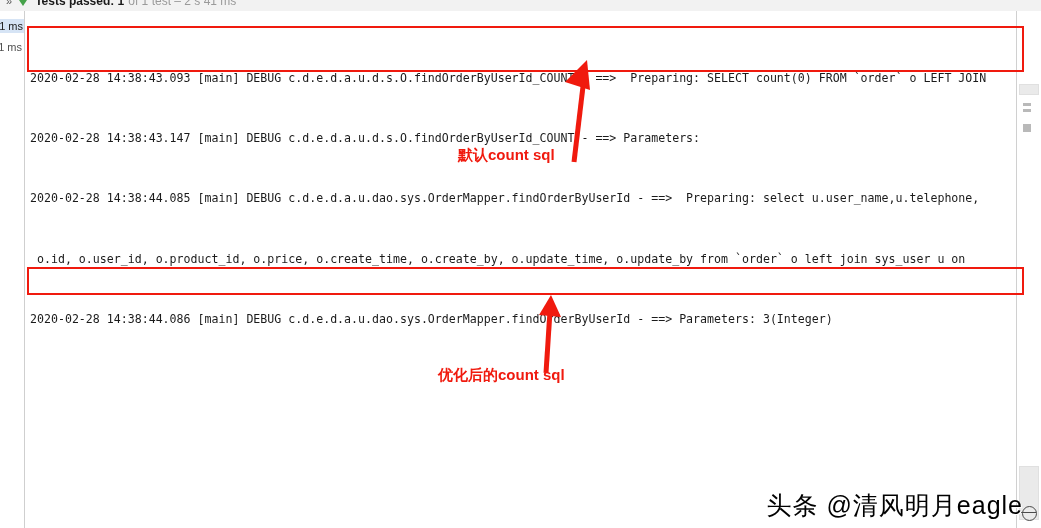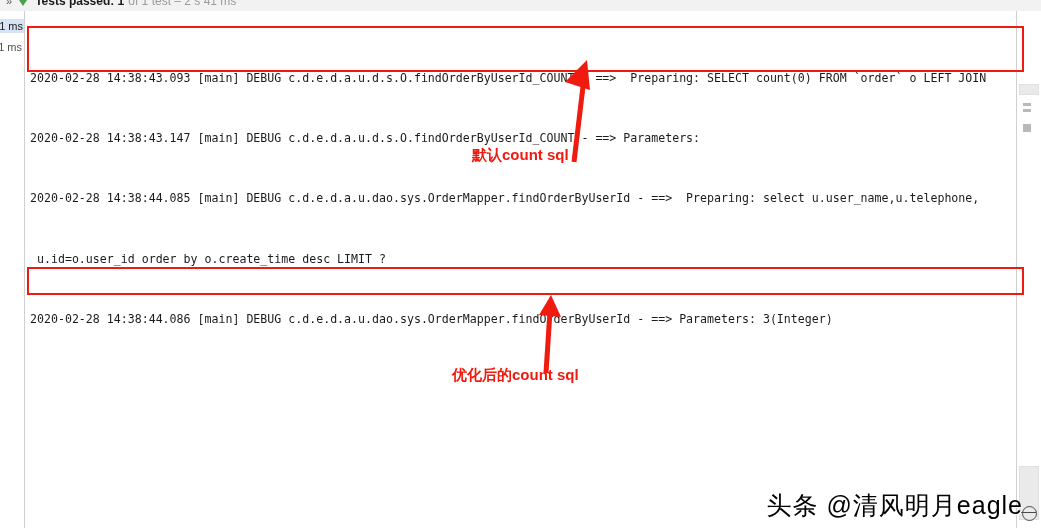--- a/index.html
+++ b/index.html
@@ -133,21 +133,20 @@
   }
 
   
   .redtext {
     position: absolute;
     color: #f01a0e;
     font-family: "Liberation Sans", sans-serif;
     font-size: 15px;
     font-weight: 600;
     white-space: nowrap;
-    margin-left: 14px;
   }
 
   
   .arrow { position: absolute; }
 
   
   .watermark {
     position: absolute;
     right: 18px;
     bottom: 6px;
@@ -174,21 +173,21 @@
 <div class="sidebar">
   <div class="sb-row sel" style="top:8px;">1 ms</div>
   <div class="sb-row" style="top:30px;">1 ms</div>
 </div>
 
 <div class="console">
   <div class="log">
     <div class="ln">2020-02-28 14:38:43.093 [main] DEBUG c.d.e.d.a.u.d.s.O.findOrderByUserId_COUNT - ==&gt;  Preparing: SELECT count(0) FROM `order` o LEFT JOIN</div>
     <div class="ln">2020-02-28 14:38:43.147 [main] DEBUG c.d.e.d.a.u.d.s.O.findOrderByUserId_COUNT - ==&gt; Parameters:</div>
     <div class="ln">2020-02-28 14:38:44.085 [main] DEBUG c.d.e.d.a.u.dao.sys.OrderMapper.findOrderByUserId - ==&gt;  Preparing: select u.user_name,u.telephone,</div>
-    <div class="ln"> u.id=o.user_id order by o.create_time desc LIMIT ?</div>
+    <div class="ln"> o.id, o.user_id, o.product_id, o.price, o.create_time, o.create_by, o.update_time, o.update_by from `order` o left join sys_user u on</div>
     <div class="ln">2020-02-28 14:38:44.086 [main] DEBUG c.d.e.d.a.u.dao.sys.OrderMapper.findOrderByUserId - ==&gt; Parameters: 3(Integer)</div>
     
     
     
     
     
     
     
     
     

